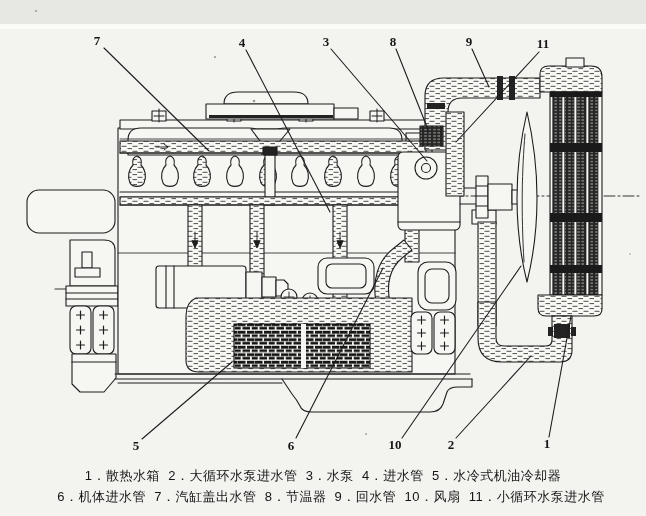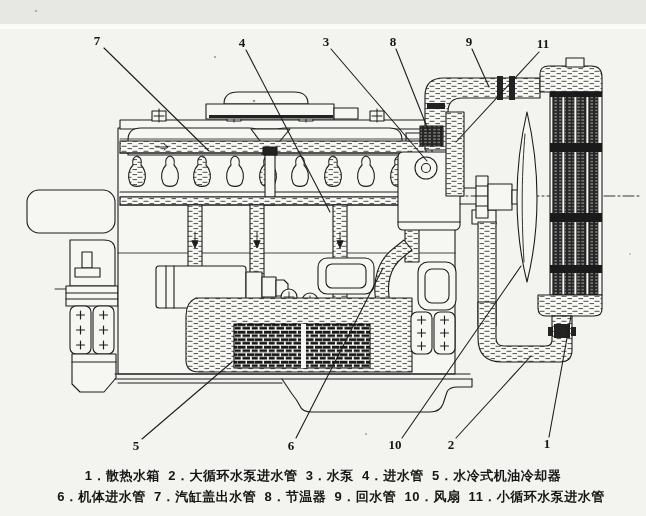--- a/index.html
+++ b/index.html
@@ -8,21 +8,21 @@
     width:646px;height:516px;
     background:#f3f3f0;
     overflow:hidden;
     font-family:"Liberation Sans","DejaVu Sans",sans-serif;
   }
   .scanband{position:absolute;left:0;top:0;width:646px;height:24px;background:#e7e7e4;}
   .scanband2{position:absolute;left:0;top:24px;width:646px;height:5px;background:#fbfbf8;}
   .drawing{position:absolute;left:0;top:0;}
   .legend{
     position:absolute;left:0;width:646px;text-align:center;
-    color:#151515;font-weight:bold;font-size:13px;
+    color:#151515;font-weight:normal;font-size:13px;
     letter-spacing:0.5px;white-space:pre;
   }
   .legend.l1{top:467px;}
   .legend.l2{top:488px;margin-left:8px;}
   svg text.co{
     font-family:"Liberation Serif","DejaVu Serif",serif;
     font-weight:bold;font-size:13px;fill:#161616;
   }
 </style>
 </head>

